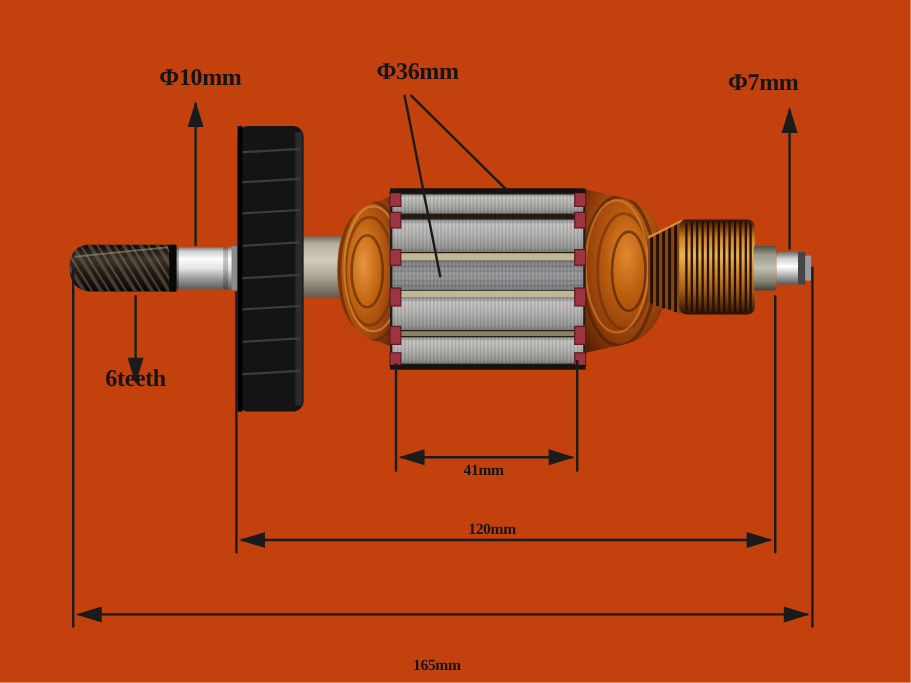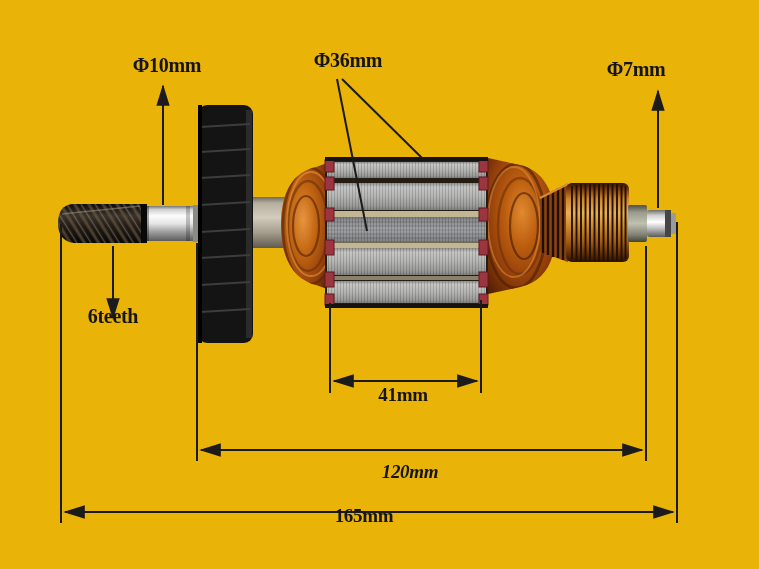--- a/index.html
+++ b/index.html
@@ -1,35 +1,35 @@
 <!DOCTYPE html>
 <html><head>
 <meta charset="utf-8">
 <style>
   html,body{margin:0;padding:0;background:#ffffff;}
   .stage{
     position:relative;
     width:759px;height:569px;
-    background:#eab308;
+    background:#c2410c;
     overflow:hidden;
     font-family:"Liberation Serif", serif;
   }
   .stage svg{position:absolute;left:0;top:0;}
   .dim-label{
     position:absolute;
     transform:translateX(-50%);
     color:#151515;
     font-weight:600;
     letter-spacing:-0.3px;
     white-space:nowrap;
     line-height:1.05;
     font-family:"Liberation Serif", serif;
   }
   .lbl-lg{font-size:20px;}
-  .lbl-sm{font-size:19px;}
+  .lbl-sm{font-size:13px;}
 </style>
 </head>
 <body>
 
 <div class="stage">
 
   <svg width="759" height="569" viewBox="0 0 759 569">
     <defs>
       <marker id="arr" viewBox="0 0 12 10" refX="11" refY="5" markerWidth="14" markerHeight="9" orient="auto-start-reverse">
         <path d="M0,1.3 L12,5 L0,8.7 z" fill="#1b1b1b"></path>
@@ -305,16 +305,16 @@
   <span class="dim-label lbl-lg" style="left:167px;top:55px;">Φ10mm</span>
 
   <span class="dim-label lbl-lg" style="left:348px;top:50px;">Φ36mm</span>
 
   <span class="dim-label lbl-lg" style="left:636px;top:59px;font-family:Liberation Serif, serif;">Φ7mm</span>
 
   <span class="dim-label lbl-lg" style="left:113px;top:306px;">6teeth</span>
 
   <span class="dim-label lbl-sm" style="left:403px;top:385px;">41mm</span>
 
-  <span class="dim-label lbl-sm" style="left:410px;top:462px;font-style:italic;">120mm</span>
-
-  <span class="dim-label lbl-sm" style="left:364px;top:506px;">165mm</span>
+  <span class="dim-label lbl-sm" style="left:410px;top:434px;">120mm</span>
+
+  <span class="dim-label lbl-sm" style="left:364px;top:547px;">165mm</span>
 </div>
 
 </body></html>

